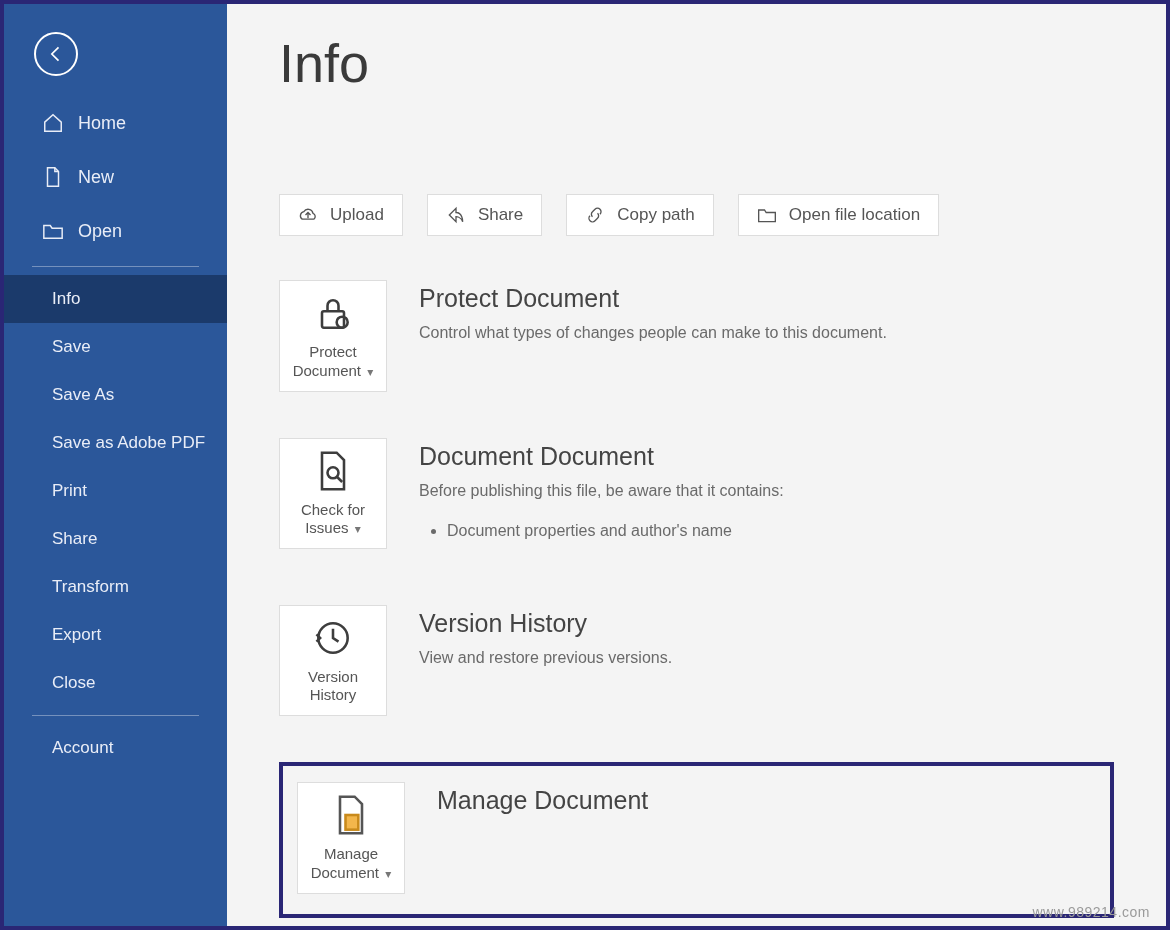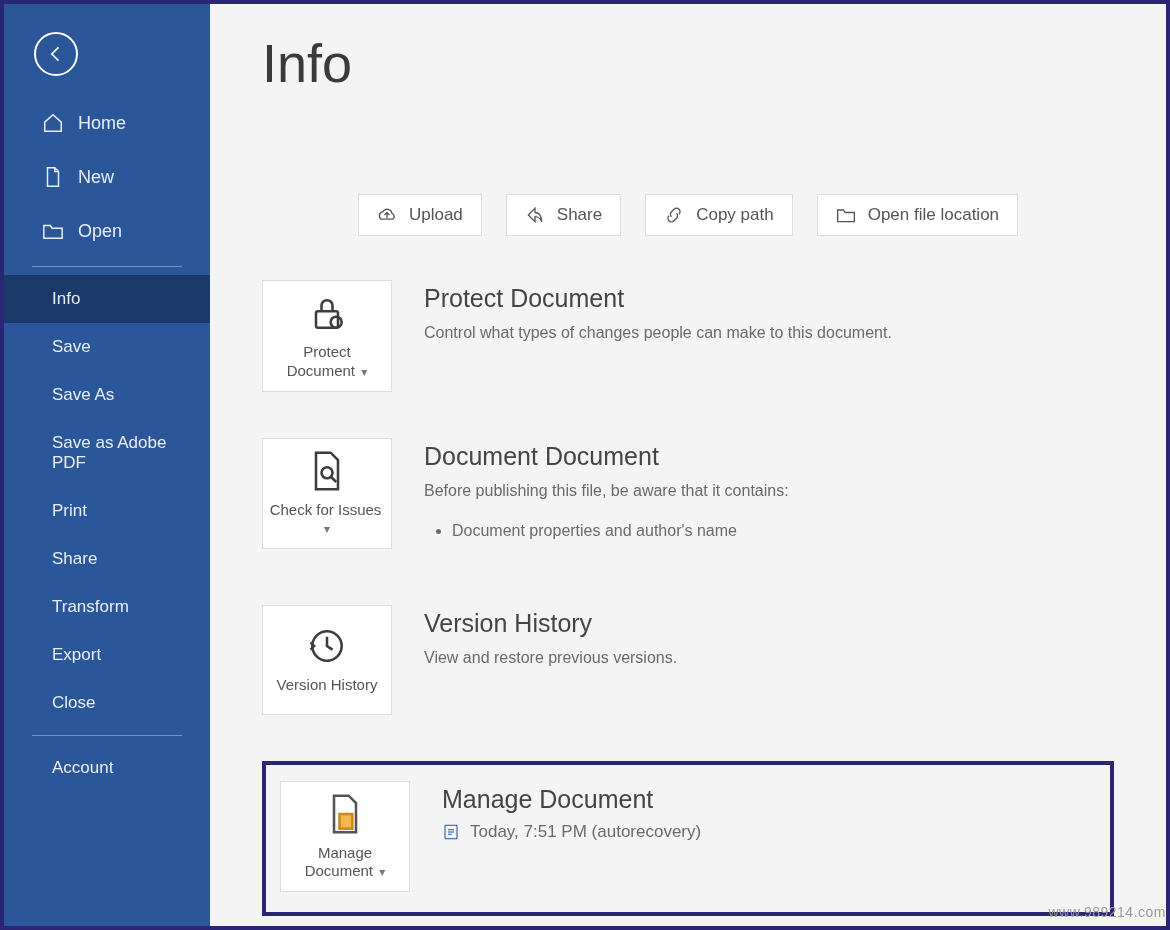--- a/index.html
+++ b/index.html
@@ -12,21 +12,21 @@
     border: 4px solid #2a2675;
     position: relative;
   }
   .app {
     display: flex;
     width: 100%;
     height: 100%;
   }
   
   .sidebar {
-    width: 206px;
+    width: 223px;
     background: #2b579a;
     color: #fff;
     display: flex;
     flex-direction: column;
     padding-top: 18px;
   }
   .back-btn {
     width: 44px; height: 44px;
     border: 2px solid #fff;
     border-radius: 50%;
@@ -67,42 +67,41 @@
   .page-title {
     font-size: 54px;
     font-weight: 300;
     color: #3a3a3a;
     margin-bottom: 100px;
   }
   .action-row {
     display: flex;
     gap: 24px;
     margin-bottom: 44px;
-    justify-content: center;
   }
   .action-btn {
     display: flex;
     align-items: center;
     gap: 12px;
     background: #fff;
     border: 1px solid #ddd;
     padding: 10px 18px;
     font-size: 17px;
     color: #555;
     cursor: pointer;
   }
   .action-btn .icon { width: 20px; height: 20px; display:flex; align-items:center; justify-content:center;}
   .section {
     display: flex;
     gap: 32px;
     margin-bottom: 46px;
     align-items: flex-start;
   }
   .tile {
-    width: 130px;
+    width: 108px;
     min-height: 110px;
     background: #fff;
     border: 1px solid #ddd;
     display: flex;
     flex-direction: column;
     align-items: center;
     justify-content: center;
     padding: 10px 6px;
     cursor: pointer;
   }
@@ -136,21 +135,21 @@
   .version-link {
     display: flex;
     align-items: center;
     gap: 10px;
     font-size: 17px;
     color: #6a6a6a;
   }
   .version-link .vicon { width:18px; height:18px; }
   .watermark {
     position: absolute;
-    right: 0;
+    right: 16px;
     bottom: 6px;
     font-size: 14px;
     color: #9a9a9a;
     letter-spacing: 0.5px;
   }
   svg { stroke: currentColor; fill: none; }
 </style>
 </head>
 <body>
 
@@ -328,29 +327,20 @@
           <span class="icon">
             <svg viewBox="0 0 24 24" stroke-width="1.4">
                 <path d="M6 2 H14 L18 6 V22 H6 Z" stroke="#555"></path>
                 <rect x="9" y="12" width="7" height="8" fill="#f3b64b" stroke="#c98a1b"></rect>
               </svg>
           </span>
           <span class="tile-label"><span>Manage Document</span><span class="chev"> ▾</span></span>
         </div>
         <div class="section-body">
           <div class="section-title">Manage Document</div>
-          <div class="version-link">
-            <span class="vicon">
-              <svg viewBox="0 0 24 24" stroke-width="1.4">
-                  <rect x="4" y="3" width="16" height="18" rx="1" stroke="#2b579a"></rect>
-                  <path d="M8 9 H16 M8 12 H16 M8 15 H13" stroke="#2b579a"></path>
-                </svg>
-            </span>
-            <span>Today, 7:51 PM (autorecovery)</span>
-          </div>
         </div>
       </div>
     </div>
 
   </main>
 </div>
 
 <div class="watermark">www.989214.com</div>
 
 </body></html>

